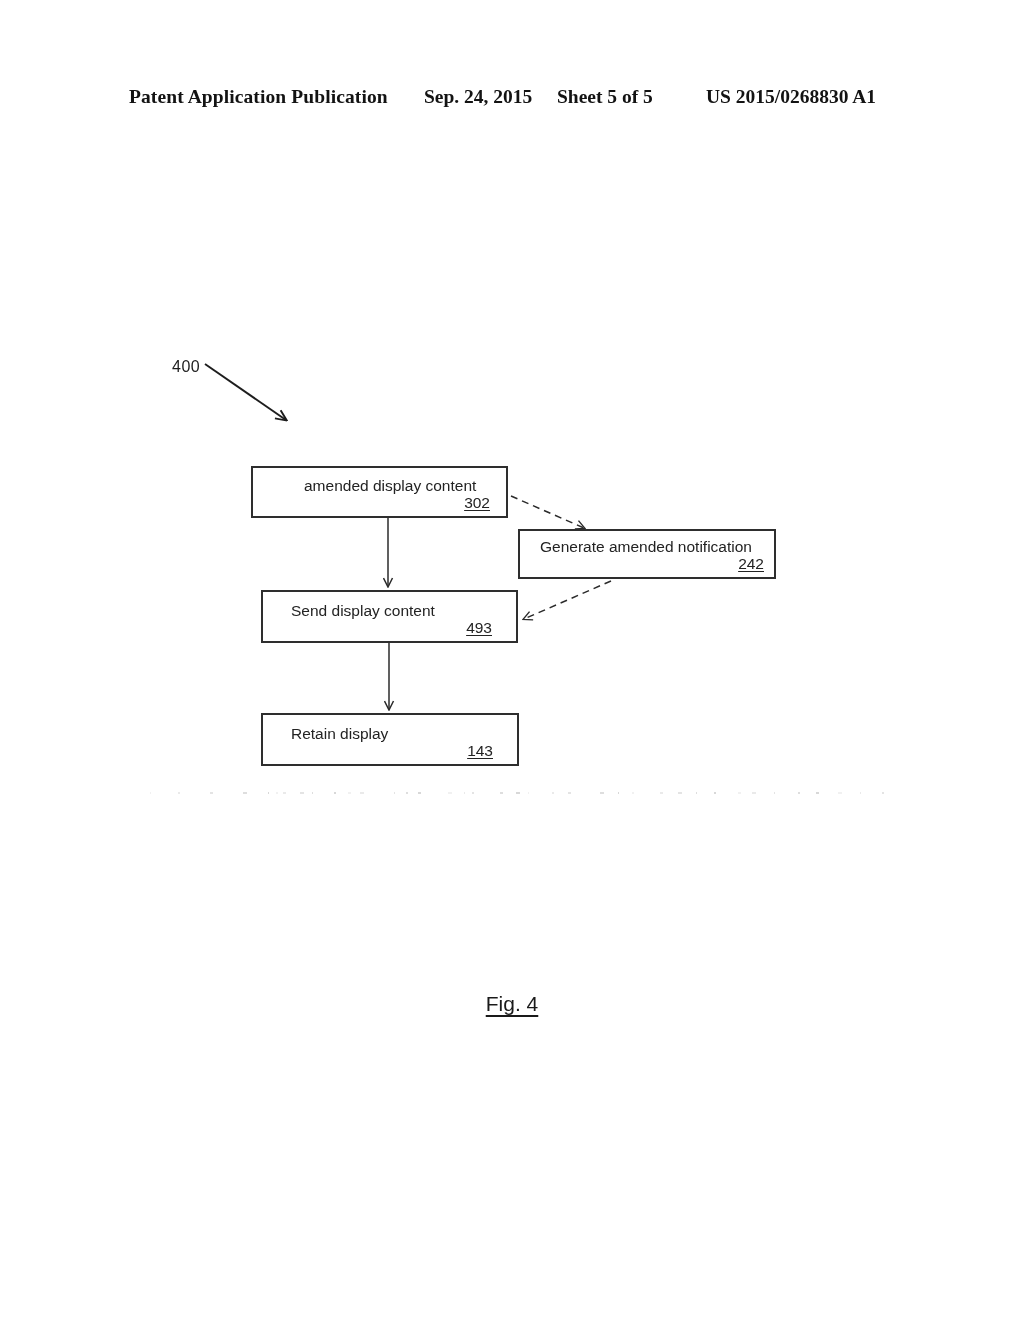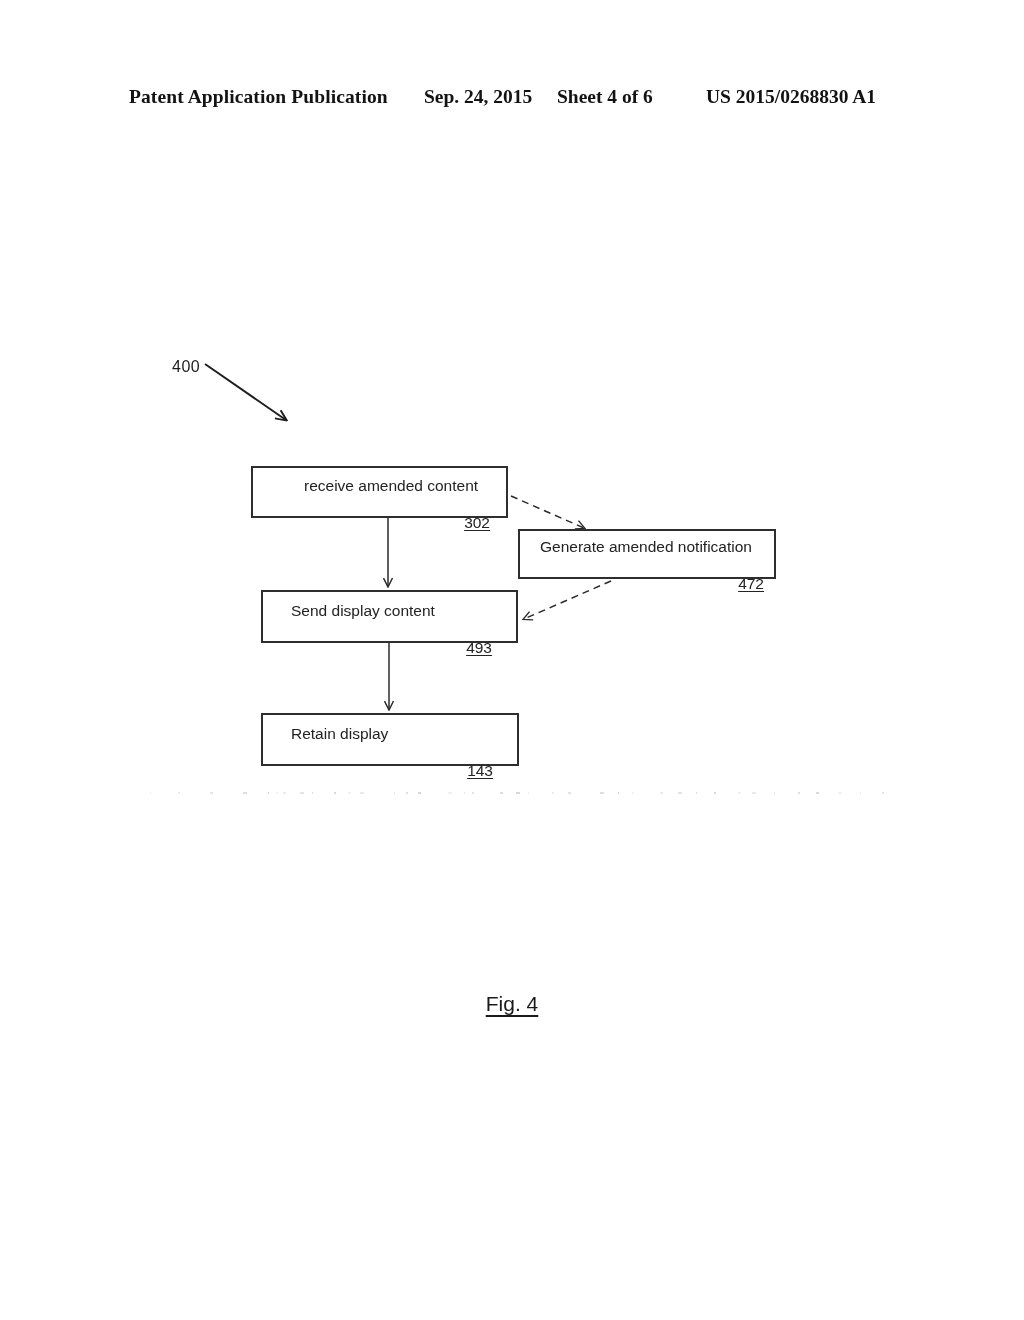--- a/index.html
+++ b/index.html
@@ -83,21 +83,20 @@
     white-space: nowrap;
     color: #232323;
   }
   .node .node-ref {
     position: absolute;
     font-size: 15.5px;
     line-height: 17px;
     text-decoration: underline;
     text-underline-offset: 2px;
     color: #232323;
-    margin-top: 20px;
   }
 
   
   #node-302 {
     left: 251px;
     top: 466px;
     width: 257px;
     height: 52px;
   }
   #node-302 .node-label { left: 51px; top: 9px; }
@@ -178,21 +177,21 @@
   }
 </style>
 </head>
 <body>
 
 <div id="page">
 
   <div class="pat-header">
     <span class="hdr-pub">Patent Application Publication</span>
     <span class="hdr-date">Sep. 24, 2015</span>
-    <span class="hdr-sheet">Sheet 4 of 6</span>
+    <span class="hdr-sheet">Sheet 5 of 5</span>
     <span class="hdr-num">US 2015/0268830 A1</span>
   </div>
 
   <div id="diagram">
 
     <svg viewBox="0 0 1024 1320" xmlns="http://www.w3.org/2000/svg">
       <defs>
         <marker id="ah-solid" markerWidth="11" markerHeight="11" refX="9" refY="5.5" orient="auto" markerUnits="userSpaceOnUse">
           <path d="M1,1 L10,5.5 L1,10" fill="none" stroke="#2b2b2b" stroke-width="1.5"></path>
         </marker>
@@ -211,27 +210,27 @@
       <line x1="511" y1="496" x2="584" y2="528" stroke="#2b2b2b" stroke-width="1.5" stroke-dasharray="7 5" marker-end="url(#ah-dash)"></line>
 
       <line x1="611" y1="581" x2="524" y2="619" stroke="#2b2b2b" stroke-width="1.5" stroke-dasharray="7 5" marker-end="url(#ah-dash)"></line>
 
       <line x1="389" y1="643" x2="389" y2="709" stroke="#2b2b2b" stroke-width="1.5" marker-end="url(#ah-solid)"></line>
     </svg>
 
     <div id="ref-300">400</div>
 
     <div class="node" id="node-302">
-      <span class="node-label">receive amended content</span>
+      <span class="node-label">amended display content</span>
       <span class="node-ref">302</span>
     </div>
 
     <div class="node" id="node-306">
       <span class="node-label">Generate amended notification</span>
-      <span class="node-ref">472</span>
+      <span class="node-ref">242</span>
     </div>
 
     <div class="node" id="node-304">
       <span class="node-label">Send display content</span>
       <span class="node-ref">493</span>
     </div>
 
     <div class="node" id="node-308">
       <span class="node-label">Retain display</span>
       <span class="node-ref">143</span>

